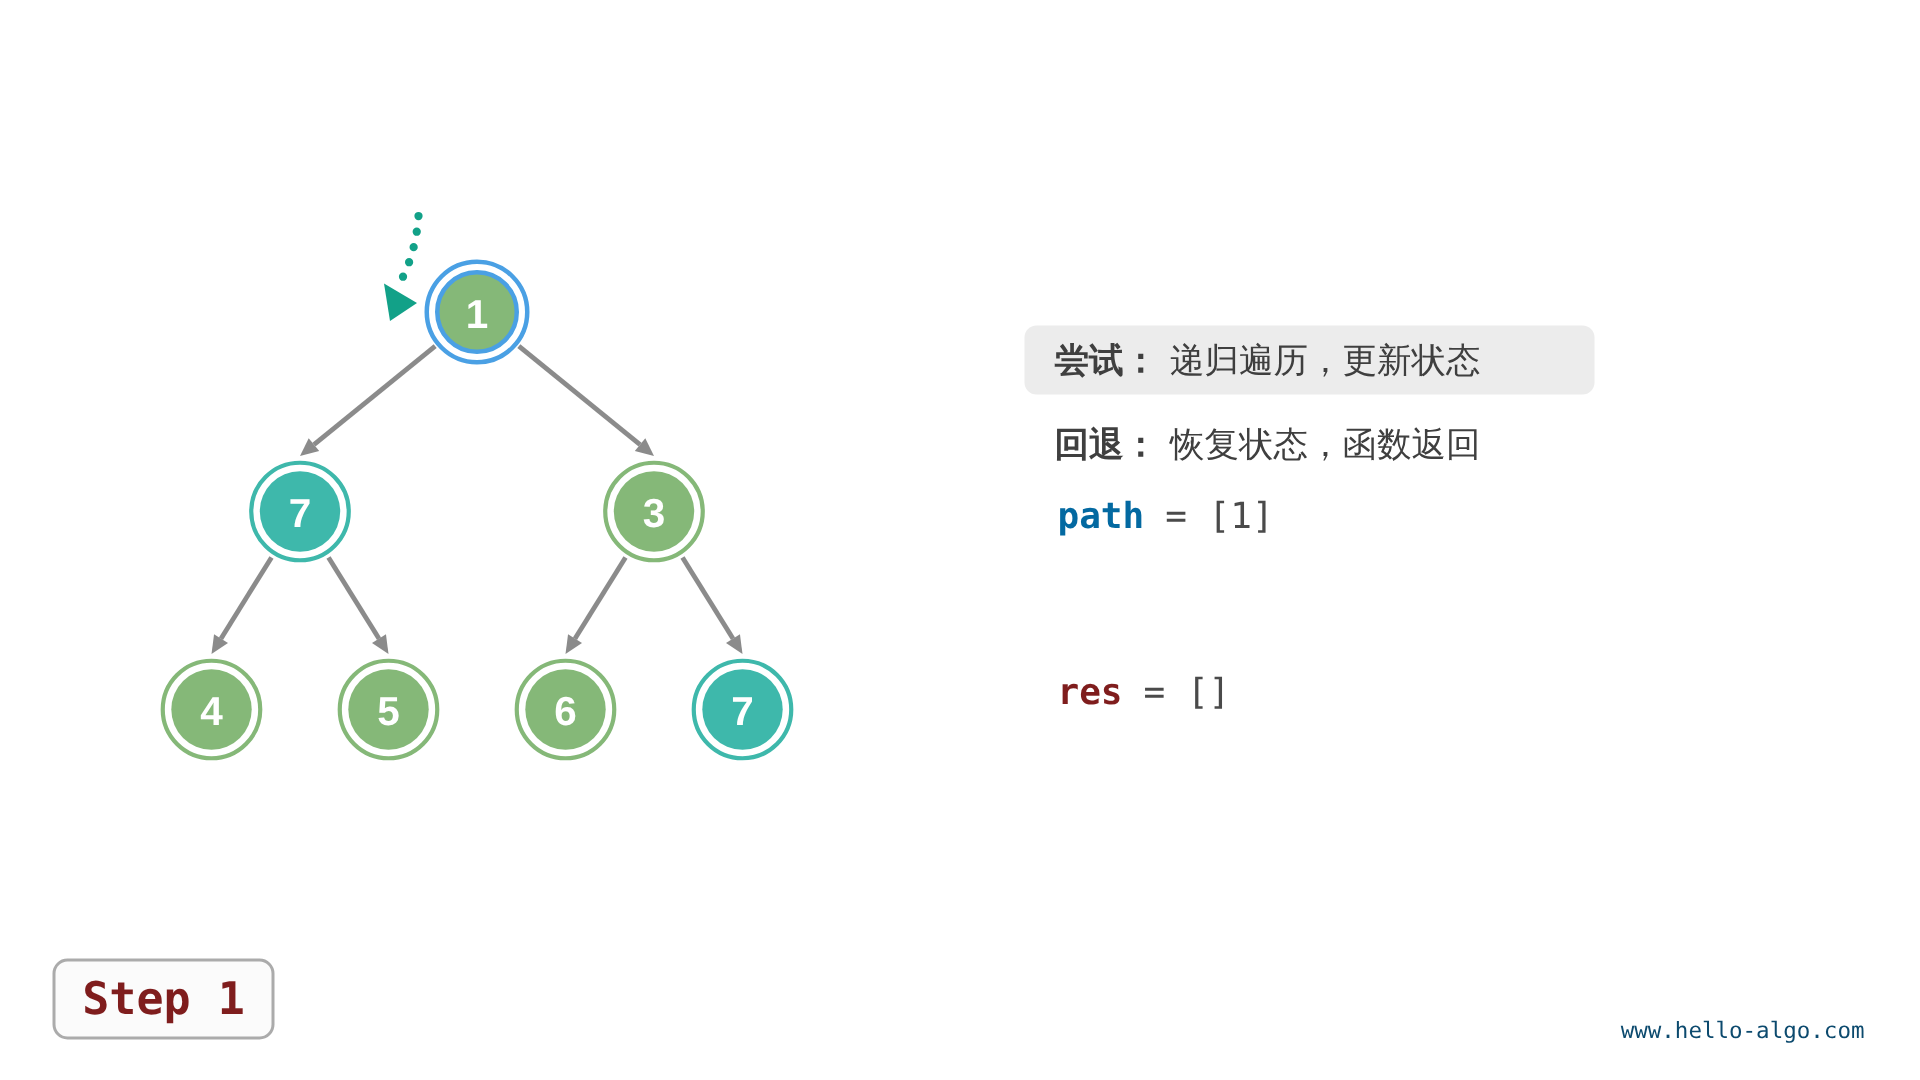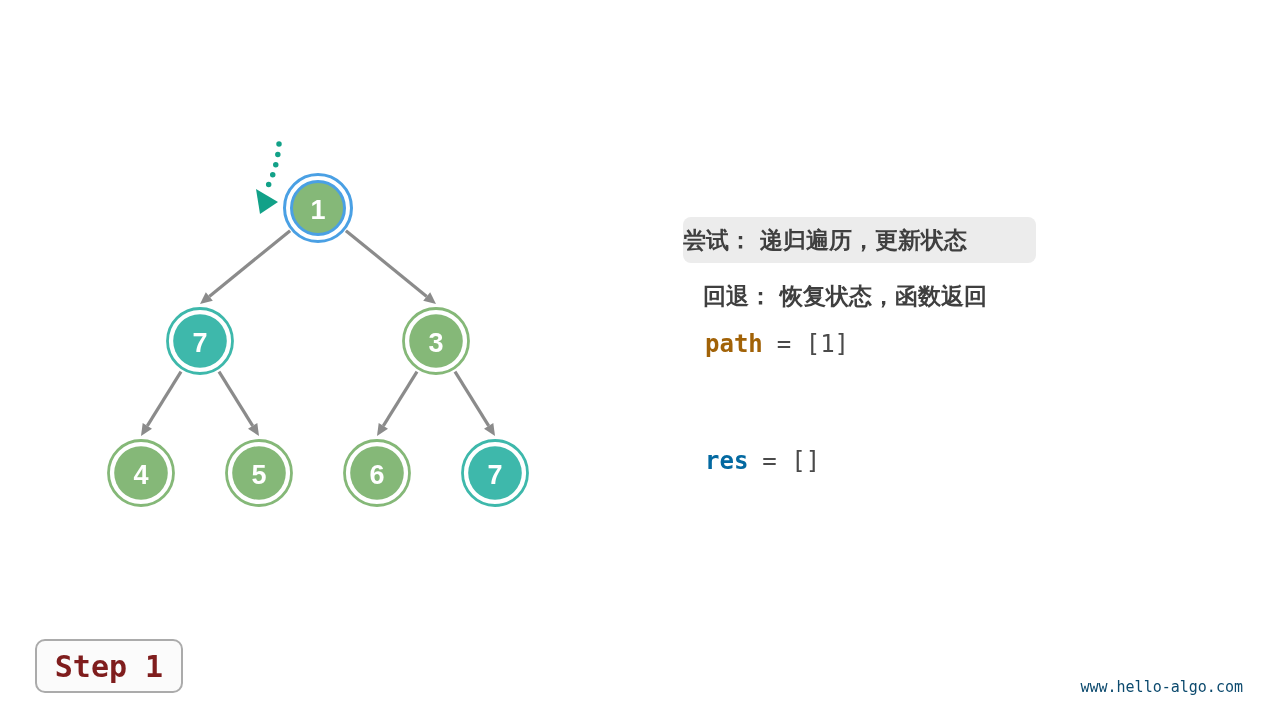--- a/index.html
+++ b/index.html
@@ -19,30 +19,31 @@
   .ann {
     position: absolute;
     display: flex;
     align-items: center;
     font-size: 23px;
     color: #3F3F3F;
     white-space: nowrap;
   }
   .ann-try {
     left: 683px; top: 217px;
-    width: 353px; height: 46px;
+    width: 380px; height: 46px;
     border-radius: 8px;
+    padding-left: 20px;
     box-sizing: border-box;
   }
   .ann-back {
     left: 703px; top: 275px;
     height: 42px;
   }
   .ann-label { font-weight: 700; margin-right: 8px; }
-  .ann-text { font-weight: 700; }
+  .ann-text { font-weight: 400; }
   .var {
     position: absolute;
     display: flex;
     align-items: center;
     height: 28px;
     font-family: "DejaVu Sans Mono", "Liberation Mono", monospace;
     font-size: 24px;
     white-space: nowrap;
   }
   .var-path { left: 705px; top: 330px; }
@@ -120,26 +121,26 @@
     <span class="ann-label">尝试：</span>
     <span class="ann-text">递归遍历，更新状态</span>
   </div>
 
   <div class="ann ann-back">
     <span class="ann-label">回退：</span>
     <span class="ann-text">恢复状态，函数返回</span>
   </div>
 
   <div class="var var-path">
-    <span class="var-name" style="color: #a16207;">path</span>
+    <span class="var-name" style="color: #0369a1;">path</span>
     <span class="var-value" style="color: rgb(74, 74, 74);">= [1]</span>
   </div>
 
   <div class="var var-res">
-    <span class="var-name" style="color: #0369a1;">res</span>
+    <span class="var-name" style="color: #7f1d1d;">res</span>
     <span class="var-value" style="color: rgb(74, 74, 74);">= []</span>
   </div>
 
   <div class="step">Step 1</div>
 
   <div class="watermark">www.hello-algo.com</div>
 
 </div>
 
 </body></html>

